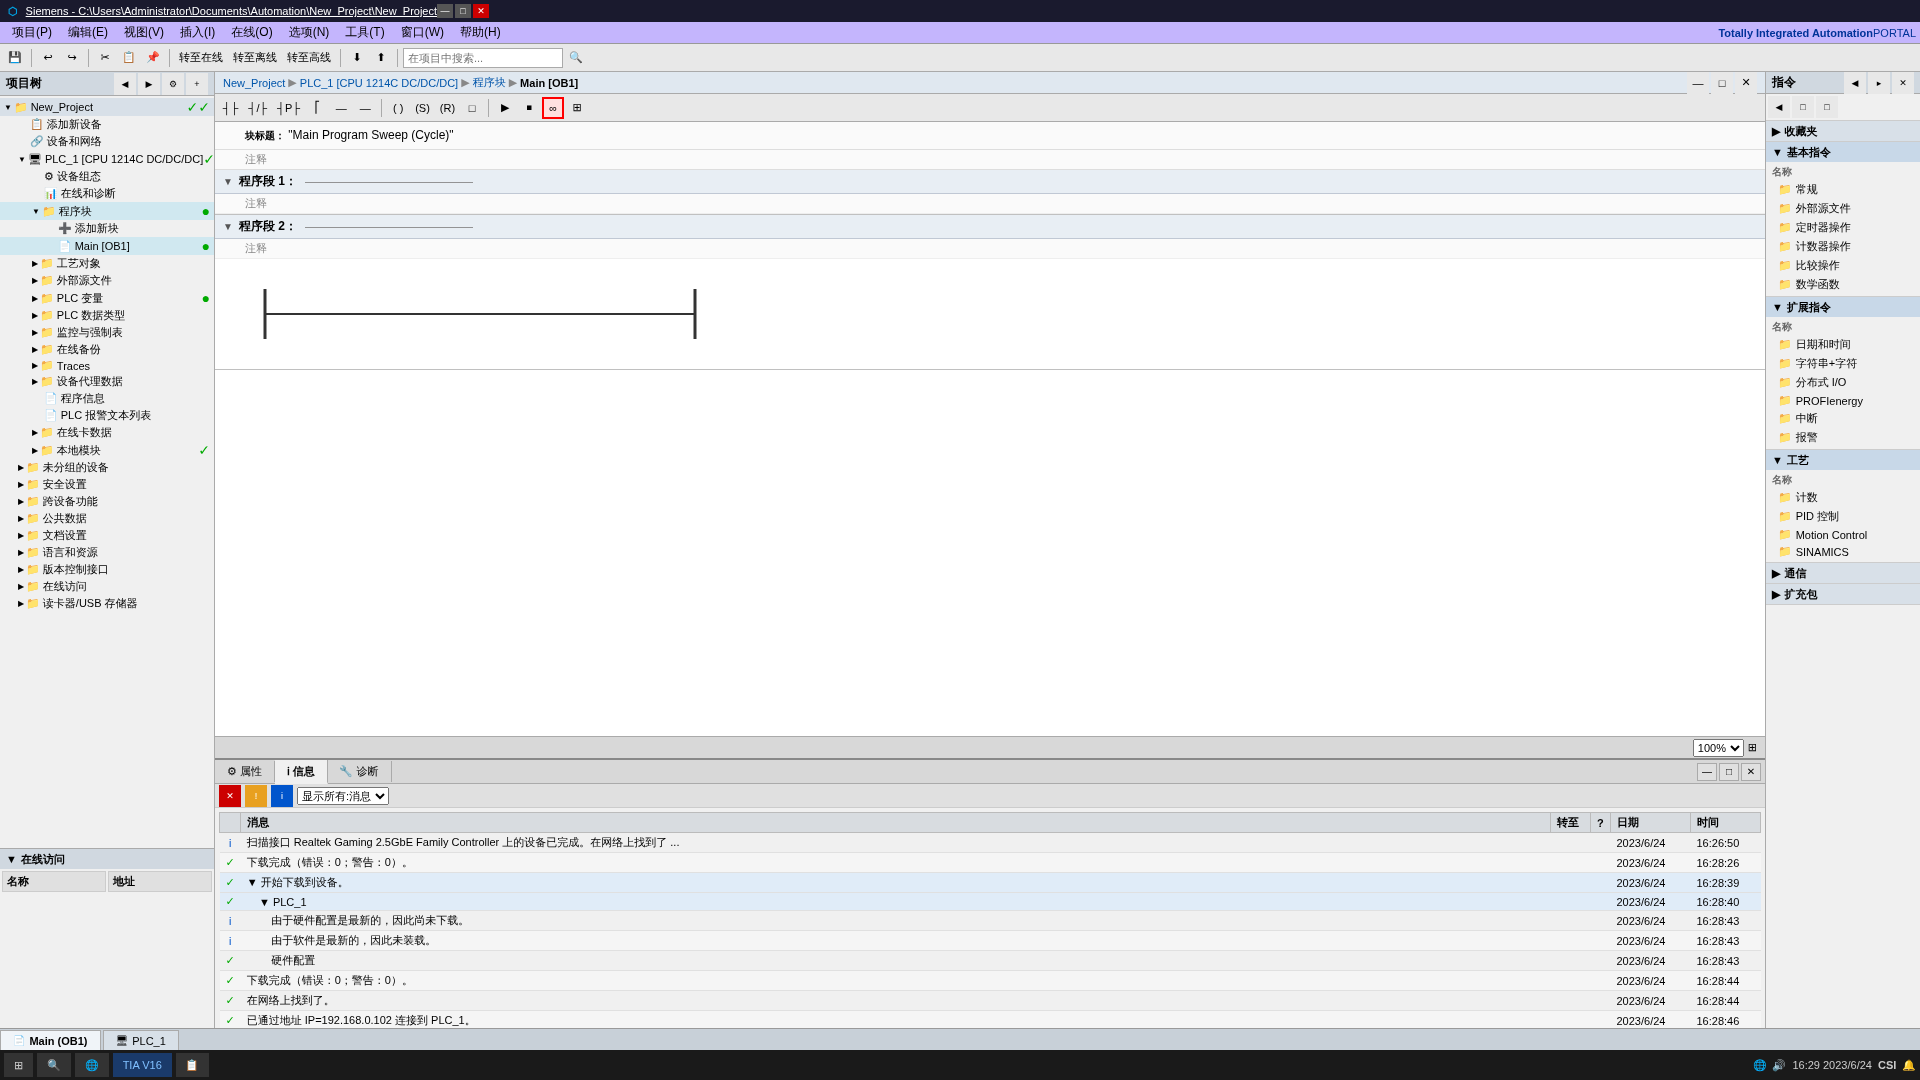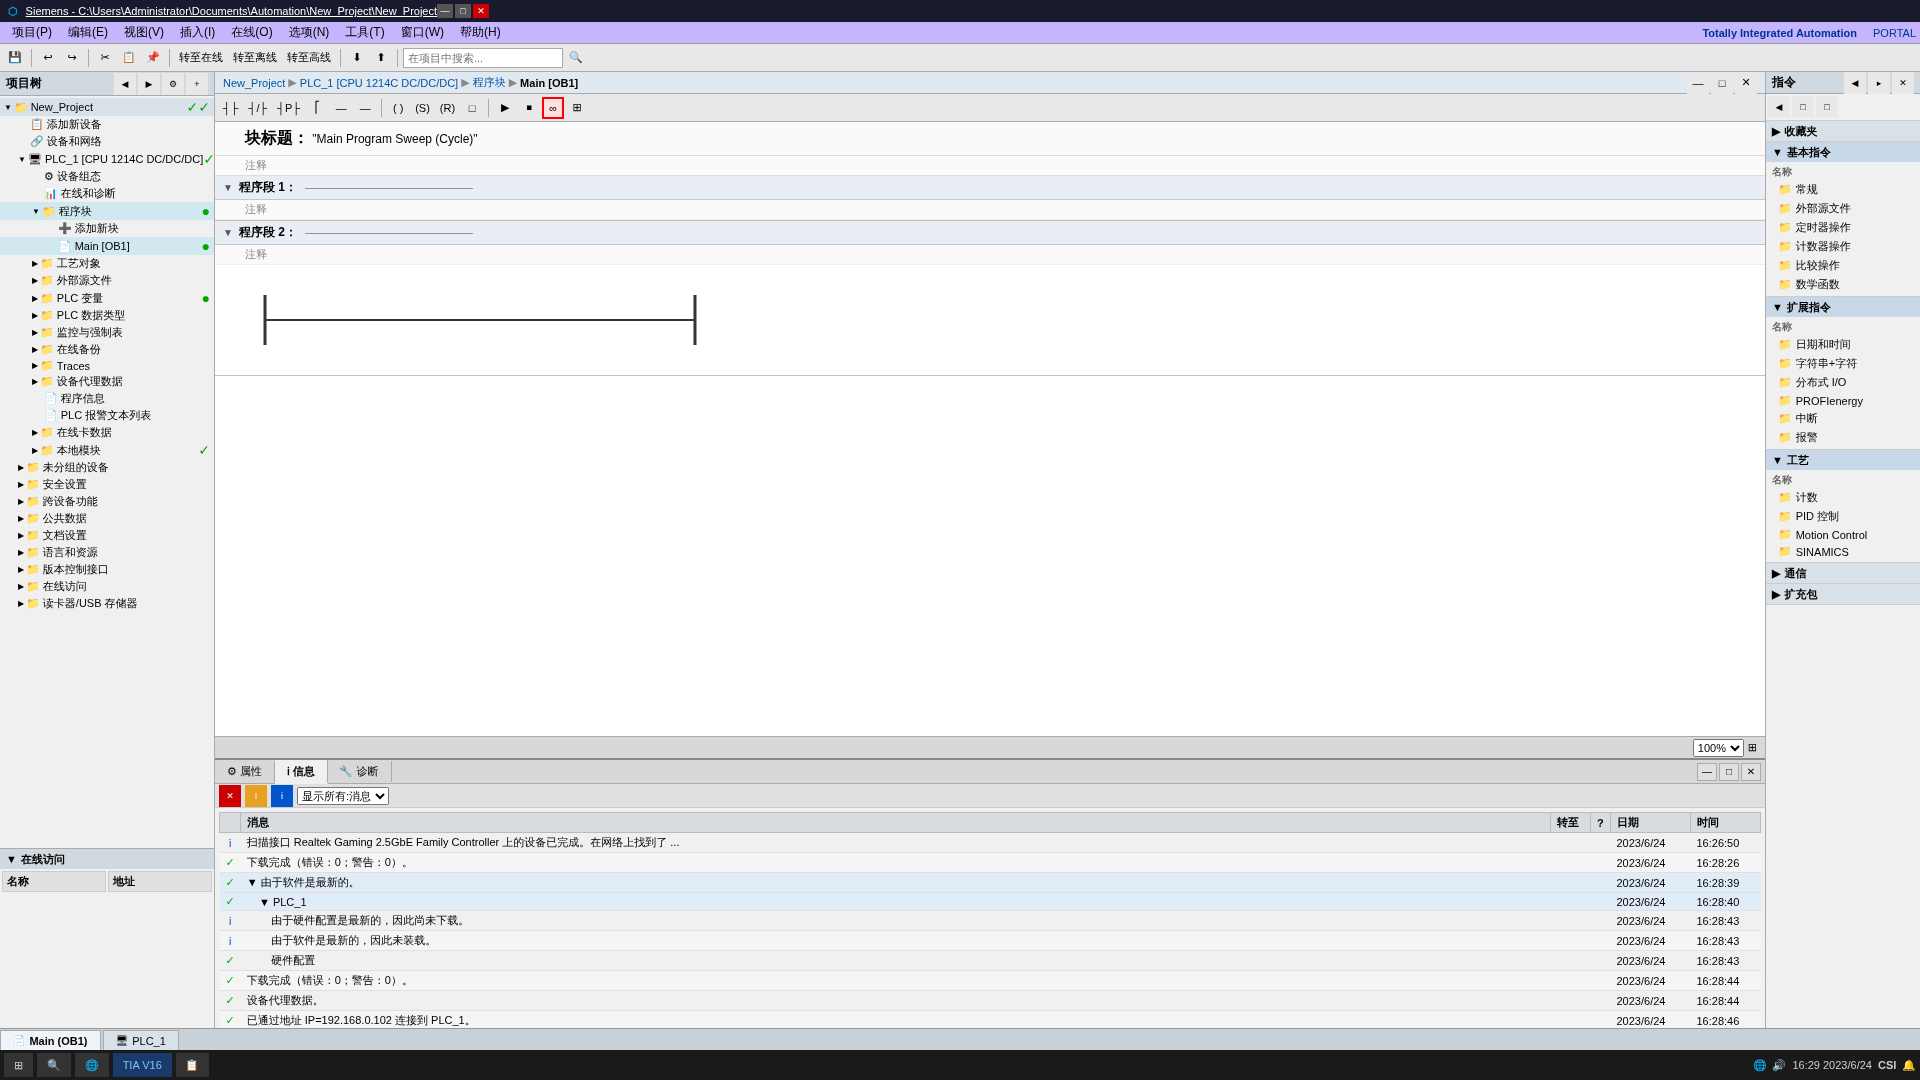--- a/index.html
+++ b/index.html
@@ -330,21 +330,21 @@
 <div id="menubar">
   <span class="menu-item">项目(P)</span>
   <span class="menu-item">编辑(E)</span>
   <span class="menu-item">视图(V)</span>
   <span class="menu-item">插入(I)</span>
   <span class="menu-item">在线(O)</span>
   <span class="menu-item">选项(N)</span>
   <span class="menu-item">工具(T)</span>
   <span class="menu-item">窗口(W)</span>
   <span class="menu-item">帮助(H)</span>
-  <div style="margin-left:auto; display:flex; align-items:center; gap:16px;">
+  <div style="margin-left:auto; display:flex; align-items:center; gap:0;">
     <span style="color:#003399; font-size:11px; font-weight:bold;">Totally Integrated Automation</span>
     <span style="color:#003399; font-size:11px;">PORTAL</span>
   </div>
 </div>
 
 <div id="toolbar">
   <button class="tb-btn" title="保存项目">💾</button>
   <div class="tb-sep"></div>
   <button class="tb-btn">↩</button>
   <button class="tb-btn">↪</button>
@@ -588,21 +588,21 @@
       <button class="tb-btn">▶</button>
       <button class="tb-btn">⏹</button>
       <button class="tb-btn highlight-box" style="border:2px solid red; background:#ffe0e0;">∞</button>
       <button class="tb-btn">⊞</button>
     </div>
 
     <div style="flex:1; display:flex; flex-direction:column; overflow:hidden;">
       <div id="ladder-area" style="flex:1; overflow-y:auto;">
 
         <div style="padding:6px 30px; border-bottom:1px solid #ddd; background:#fafafa;">
-          <span style="font-size:16px; font-weight:bold;">块标题：</span>
+          <span style="font-size:10px; font-weight:bold;">块标题：</span>
           <span style="font-size:12px;">"Main Program Sweep (Cycle)"</span>
         </div>
         <div style="padding:2px 30px; background:#fafafa; border-bottom:1px solid #ddd;">
           <span style="font-size:11px; color:#888;">注释</span>
         </div>
 
         <div class="ladder-network">
           <div class="network-header">
             <span class="network-triangle">▼</span>
             <span class="network-label">程序段 1：</span>
@@ -702,21 +702,21 @@
                 <tr>
     <td style="color:#00aa00; text-align:center;">✓</td>
     <td>下载完成（错误：0；警告：0）。</td>
     <td></td>
     <td></td>
     <td>2023/6/24</td>
     <td>16:28:26</td>
   </tr>
                 <tr style="background: rgb(224, 236, 248);">
     <td style="color:#00aa00; text-align:center;">✓</td>
-    <td>▼ 由于软件是最新的。</td>
+    <td>▼ 开始下载到设备。</td>
     <td></td>
     <td></td>
     <td>2023/6/24</td>
     <td>16:28:39</td>
   </tr>
                 <tr style="background: rgb(224, 236, 248);">
     <td style="color:#00aa00; text-align:center;">✓</td>
     <td>&nbsp;&nbsp;&nbsp;&nbsp;▼ PLC_1</td>
     <td></td>
     <td></td>
@@ -750,21 +750,21 @@
                 <tr>
     <td style="color:#00aa00; text-align:center;">✓</td>
     <td>下载完成（错误：0；警告：0）。</td>
     <td></td>
     <td></td>
     <td>2023/6/24</td>
     <td>16:28:44</td>
   </tr>
                 <tr>
     <td style="color:#00aa00; text-align:center;">✓</td>
-    <td>设备代理数据。</td>
+    <td>在网络上找到了。</td>
     <td></td>
     <td></td>
     <td>2023/6/24</td>
     <td>16:28:44</td>
   </tr>
                 <tr>
     <td style="color:#00aa00; text-align:center;">✓</td>
     <td>已通过地址 IP=192.168.0.102 连接到 PLC_1。</td>
     <td></td>
     <td></td>

